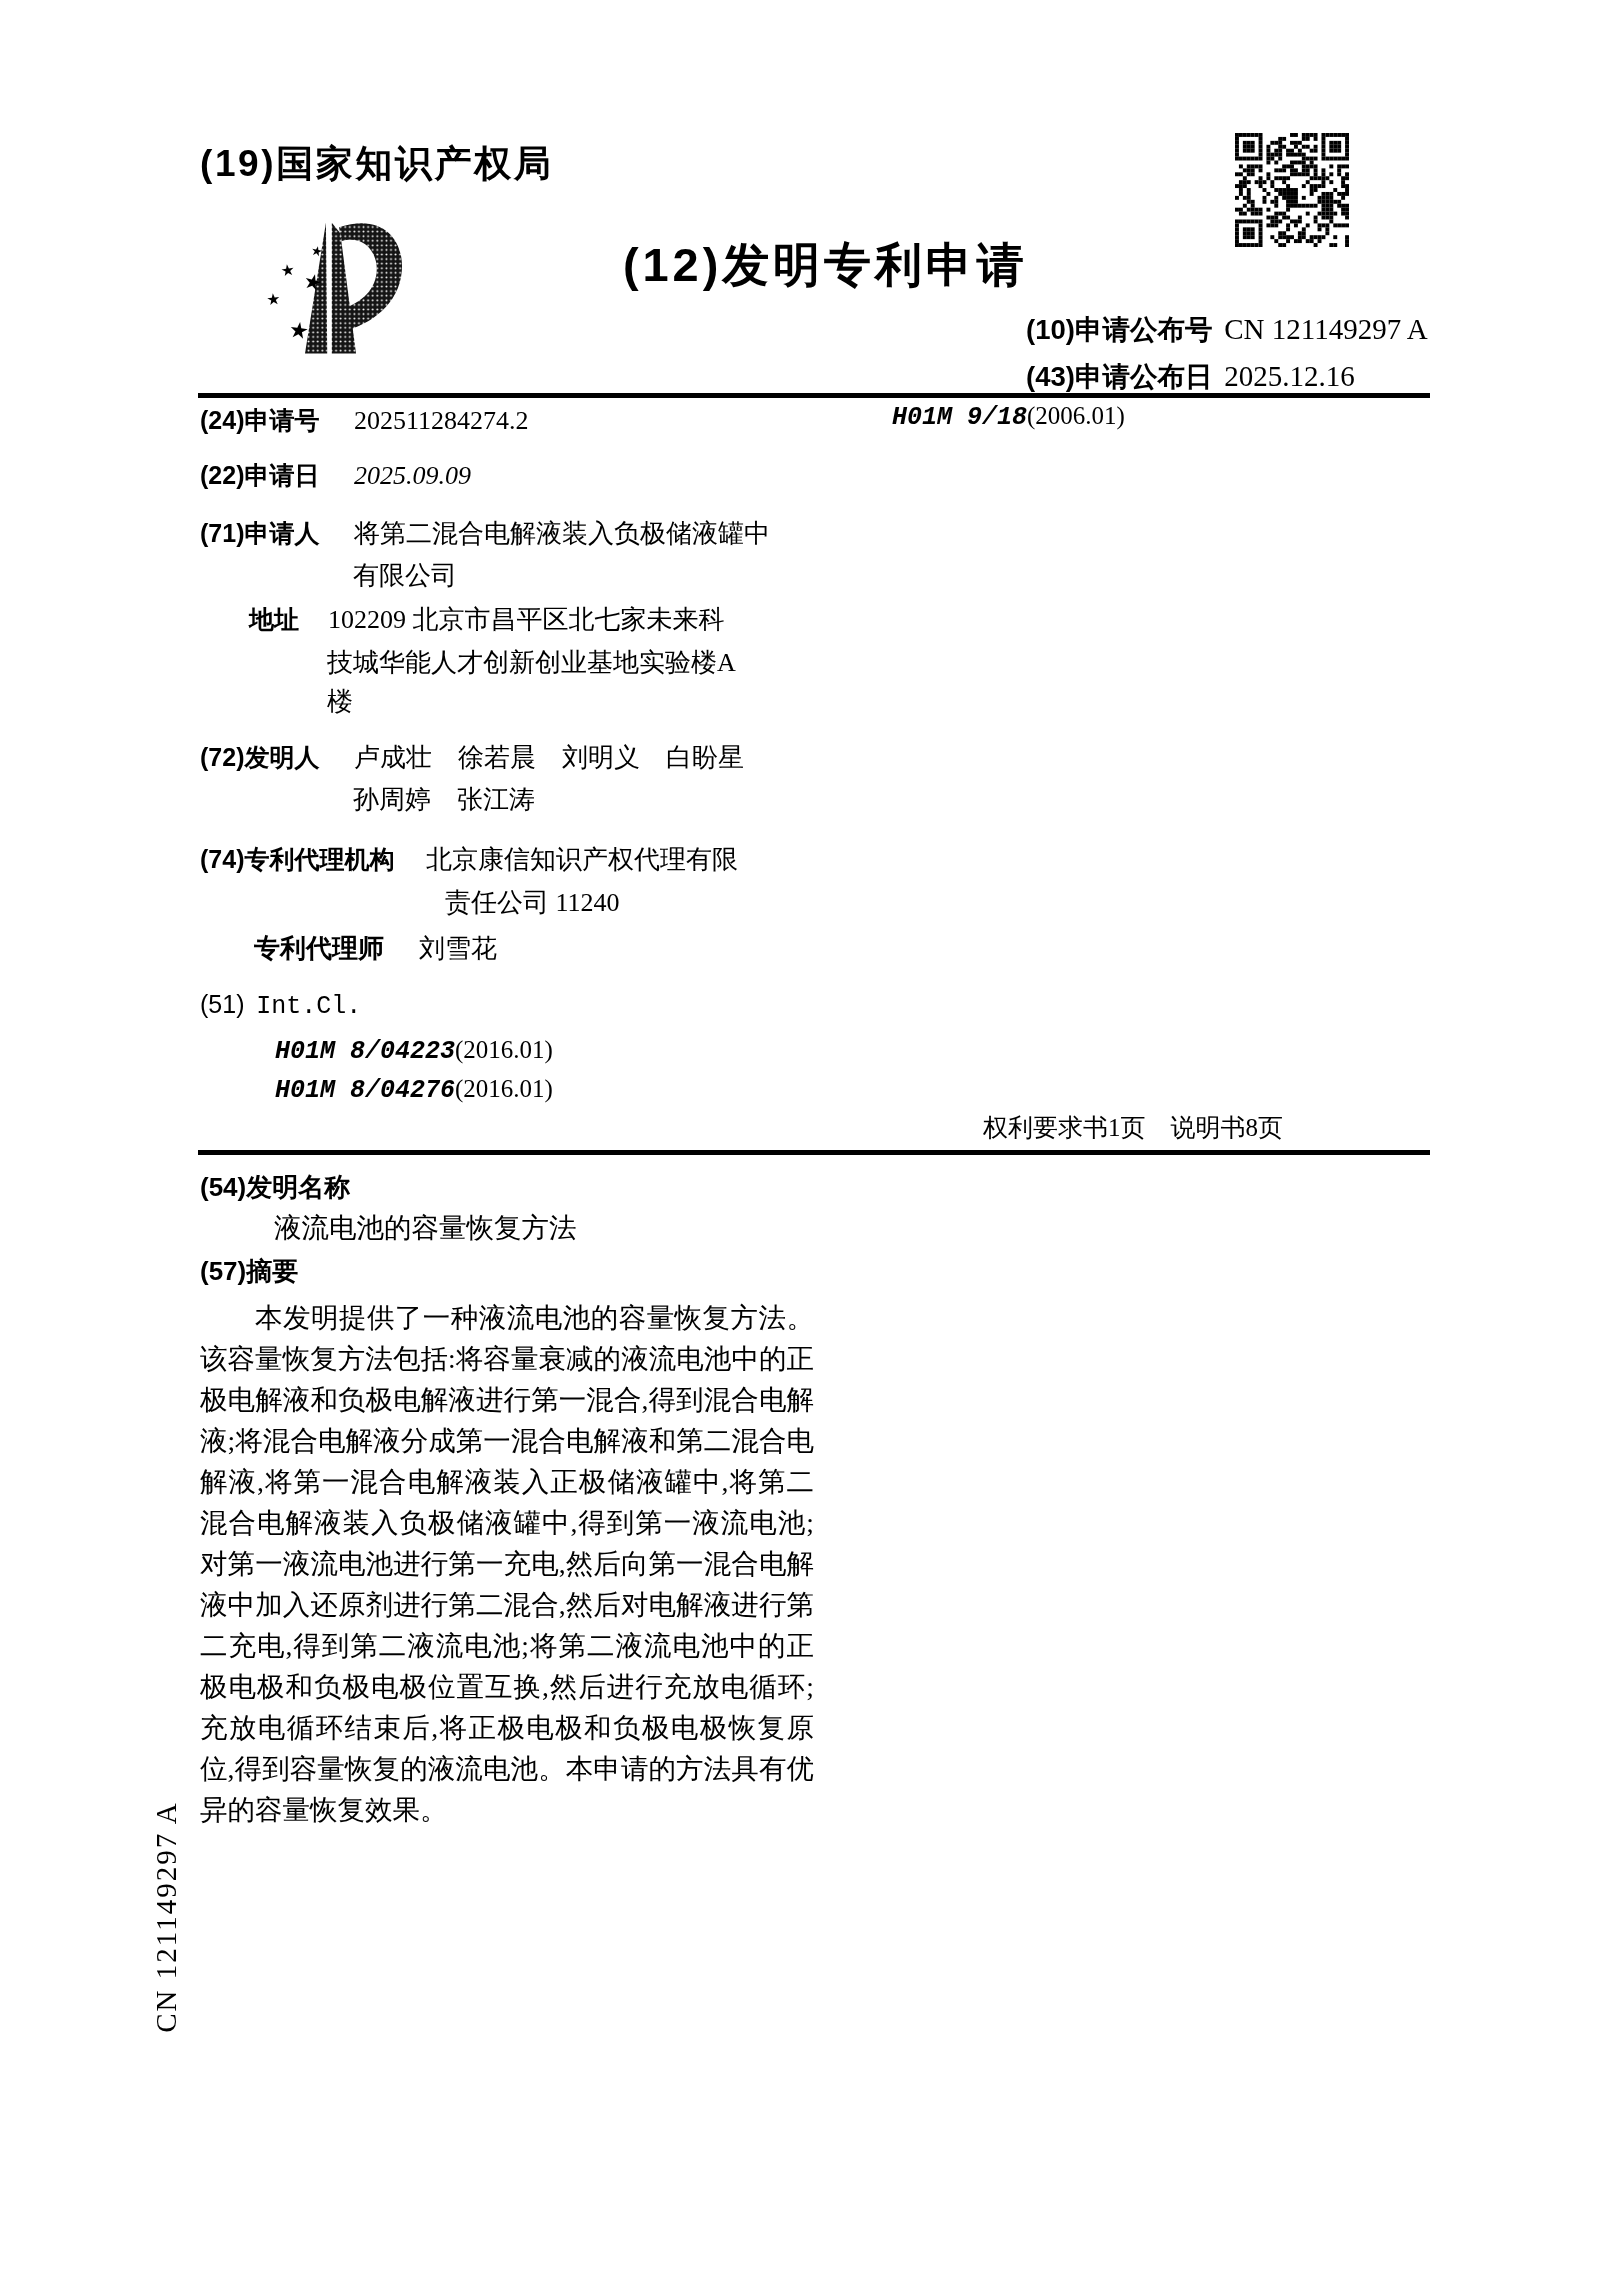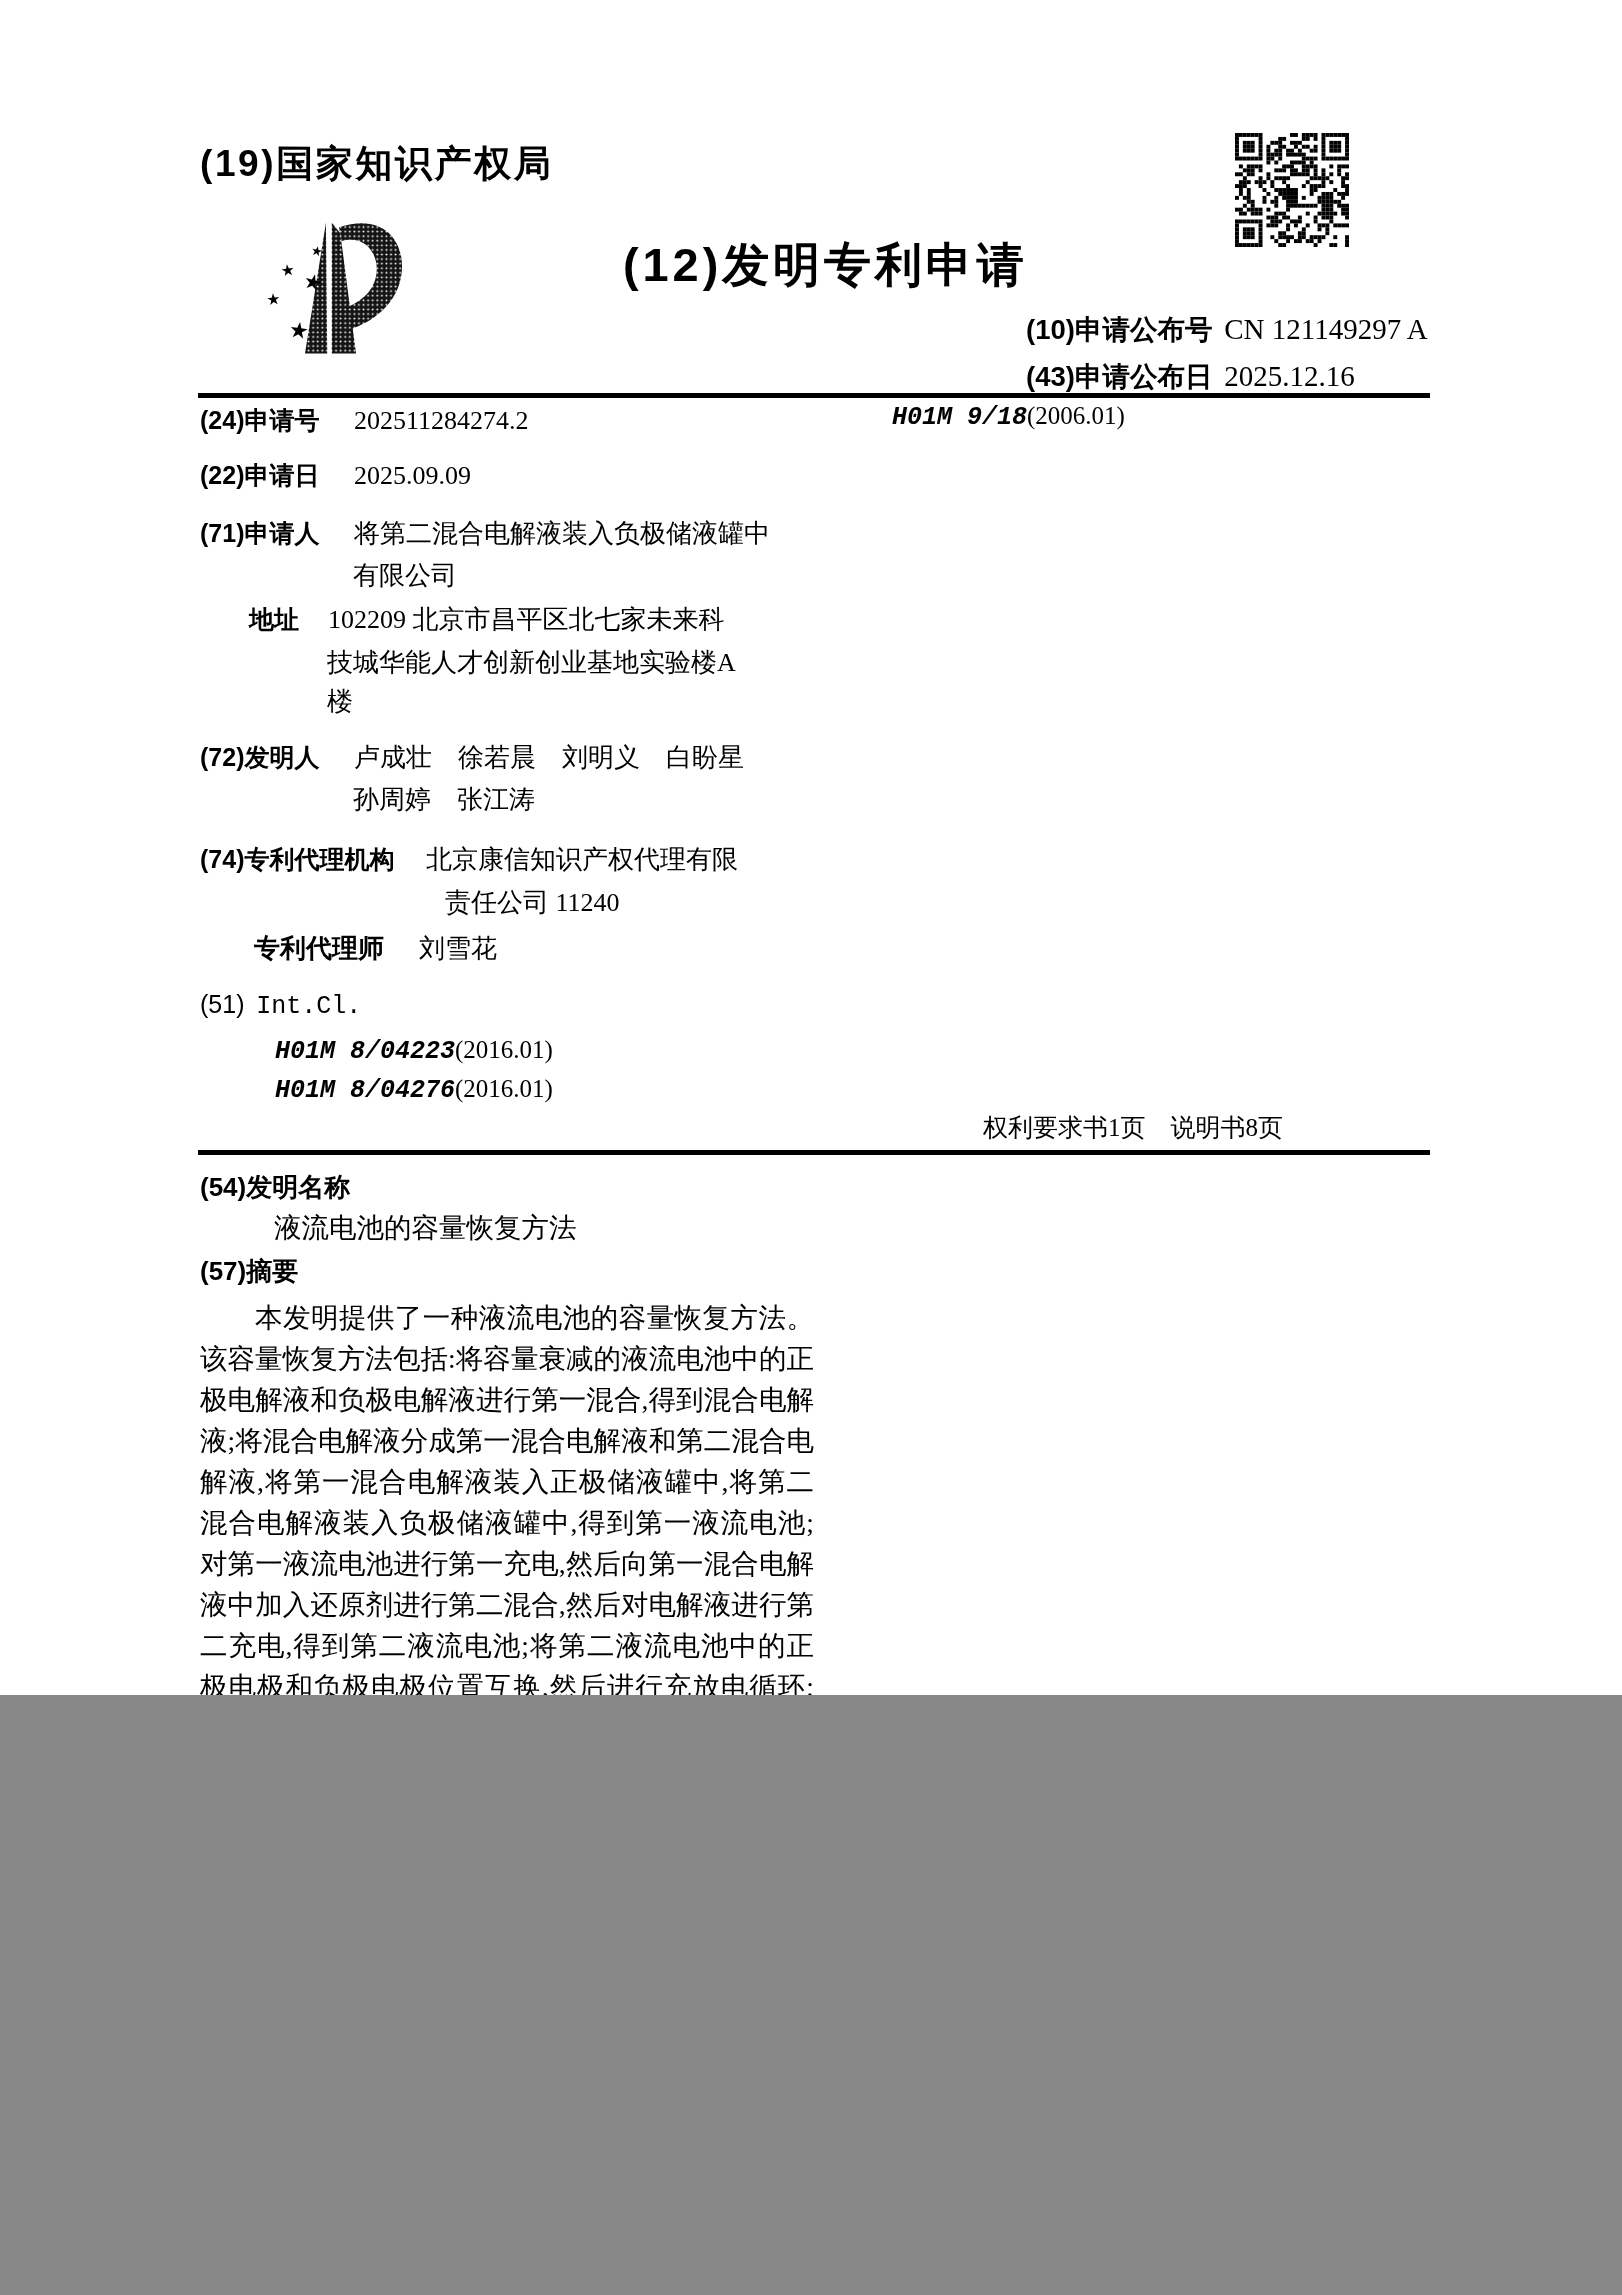--- a/index.html
+++ b/index.html
@@ -1,16 +1,16 @@
 <!DOCTYPE html>
 <html style="font-size:10.5px"><head>
 <meta charset="utf-8">
 <style>
   html,body{margin:0;padding:0;background:#888;}
-  #page{position:relative;width:1623px;height:1695px;background:#ffffff;overflow:hidden;
+  #page{position:relative;width:1623px;height:2295px;background:#ffffff;overflow:hidden;
         font-family:"Liberation Serif","DejaVu Serif",serif;color:#000;}
   .abs{position:absolute;white-space:nowrap;}
   .lbl{font-family:"Liberation Sans","DejaVu Sans",sans-serif;font-weight:700;font-size:25px;line-height:1.15;}
   .val{font-family:"Liberation Serif","DejaVu Serif",serif;font-weight:400;font-size:26px;line-height:1.15;}
   .hdr-office{font-family:"Liberation Sans","DejaVu Sans",sans-serif;font-weight:600;font-size:37px;letter-spacing:2.6px;}
   .hdr-type{font-family:"Liberation Sans","DejaVu Sans",sans-serif;font-weight:700;font-size:47px;letter-spacing:3.9px;}
   .pub-lbl{font-family:"Liberation Sans","DejaVu Sans",sans-serif;font-weight:700;font-size:27.5px;}
   .pub-val{font-size:29px;}
   .rule{position:absolute;left:198px;width:1232px;height:4.6px;background:#000;}
   .mono-it{font-family:"Liberation Mono","DejaVu Sans Mono",monospace;font-style:italic;font-weight:700;font-size:25px;}
@@ -476,21 +476,21 @@
 
   <div class="rule" style="top:393px;"></div>
 
   <div class="abs" style="left:200px;top:406px;">
     <span class="lbl">(24)申请号</span>
     <span class="val" style="position:absolute;left:154px;top:0;">202511284274.2</span>
   </div>
 
   <div class="abs" style="left:200px;top:461px;">
     <span class="lbl">(22)申请日</span>
-    <span class="val" style="position:absolute;left:154px;top:0;">2025.09.09</span>
+    <span class="val" style="position:absolute;left:154px;top:0;font-style:italic;">2025.09.09</span>
   </div>
 
   <div class="abs" style="left:200px;top:519px;">
     <span class="lbl">(71)申请人</span>
     <span class="val" style="position:absolute;left:154px;top:0;">将第二混合电解液装入负极储液罐中</span>
   </div>
   <div class="abs val" style="left:353px;top:561px;">有限公司</div>
 
   <div class="abs" style="left:249px;top:605px;">
     <span class="lbl">地址</span>

